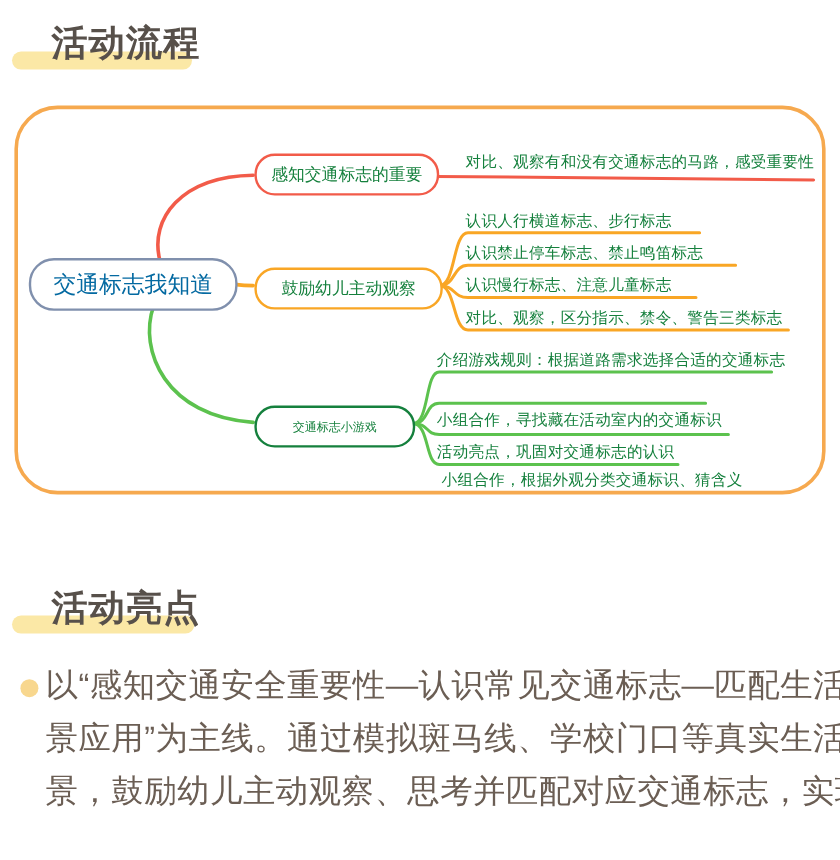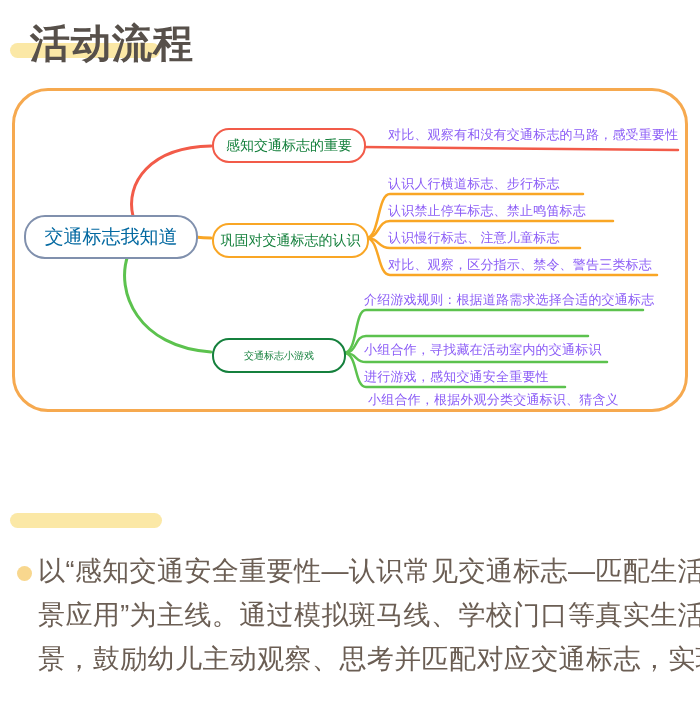--- a/index.html
+++ b/index.html
@@ -8,22 +8,22 @@
     font-family:"Liberation Sans","DejaVu Sans",sans-serif;
     overflow:hidden;
   }
   
   .sec-title{position:absolute;left:10px;width:300px;height:50px;}
   .sec-title .hl{
     position:absolute;left:0;width:150px;height:15px;
     background:#FBE8A6;border-radius:8px;z-index:0;
   }
   .sec-title h1{
-    position:absolute;left:20px;top:0;margin:0;z-index:1;
-    font-size:40px;font-weight:bold;color:#57504A;letter-spacing:1px;
+    position:absolute;left:33px;top:0;margin:0;z-index:1;
+    font-size:30px;font-weight:bold;color:#57504A;letter-spacing:1px;
     white-space:nowrap;
   }
   
   .map-box{
     position:absolute;left:12px;top:88px;width:670px;height:318px;
     border:3px solid #F6A94F;border-radius:36px;background:#ffffff;
   }
   svg.connectors{position:absolute;left:0;top:0;width:700px;height:717px;z-index:1;}
   
   .pill{
@@ -33,21 +33,21 @@
   }
   .pill.root{
     left:24px;top:215px;width:170px;height:40px;border-radius:21px;
     border:2.5px solid #8090AD;font-size:19px;color:#0369a1;
   }
   .pill.b1{left:212px;top:128px;width:150px;height:31px;border-radius:17px;border:2px solid #F25B49;font-size:14px;}
   .pill.b2{left:212px;top:223px;width:153px;height:31px;border-radius:17px;border:2px solid #F9A625;font-size:14px;}
   .pill.b3{left:212px;top:338px;width:130px;height:31px;border-radius:17px;border:2px solid #15803d;font-size:10px;}
   
   .leaf{
-    position:absolute;z-index:2;font-size:13px;color:#8b5cf6;
+    position:absolute;z-index:2;font-size:13px;color:#15803d;
     white-space:nowrap;letter-spacing:0.2px;
   }
   
   .bullet-dot{
     position:absolute;left:17px;top:566px;width:15px;height:15px;
     border-radius:50%;background:#F8D78E;z-index:1;
   }
   .para{
     position:absolute;left:38px;top:549px;width:658px;z-index:1;
     font-size:27px;line-height:44px;color:#6B5E54;letter-spacing:0.4px;
@@ -78,37 +78,38 @@
   <path d="M366,238 C380,238 377,275 390,275 L657,275" stroke="#F9A625" stroke-width="2.5" fill="none" stroke-linecap="round"></path>
 
   <path d="M344,353 C358,353 354,310 366,310 L643,310" stroke="#5CC24E" stroke-width="2.5" fill="none" stroke-linecap="round"></path>
   <path d="M344,353 C358,353 354,336 366,336 L588,336" stroke="#5CC24E" stroke-width="2.5" fill="none" stroke-linecap="round"></path>
   <path d="M344,353 C358,353 354,362 366,362 L607,362" stroke="#5CC24E" stroke-width="2.5" fill="none" stroke-linecap="round"></path>
   <path d="M344,353 C358,353 354,387 366,387 L565,387" stroke="#5CC24E" stroke-width="2.5" fill="none" stroke-linecap="round"></path>
 </svg>
 
 <div class="pill root">交通标志我知道</div>
 <div class="pill b1">感知交通标志的重要</div>
-<div class="pill b2">巩固对交通标志的认识</div>
+<div class="pill b2">鼓励幼儿主动观察</div>
 <div class="pill b3">交通标志小游戏</div>
 
 <div class="leaf" style="left:388px;top:126px;">对比、观察有和没有交通标志的马路，感受重要性</div>
 
 <div class="leaf" style="left:388px;top:175px;">认识人行横道标志、步行标志</div>
 <div class="leaf" style="left:388px;top:202px;">认识禁止停车标志、禁止鸣笛标志</div>
 <div class="leaf" style="left:388px;top:229px;">认识慢行标志、注意儿童标志</div>
 <div class="leaf" style="left:388px;top:256px;">对比、观察，区分指示、禁令、警告三类标志</div>
 
 <div class="leaf" style="left:364px;top:291px;">介绍游戏规则：根据道路需求选择合适的交通标志</div>
 <div class="leaf" style="left:364px;top:317px;margin-top:24px;">小组合作，寻找藏在活动室内的交通标识</div>
 <div class="leaf" style="left:368px;top:343px;margin-top:48px;">小组合作，根据外观分类交通标识、猜含义</div>
-<div class="leaf" style="left:364px;top:368px;">进行游戏，感知交通安全重要性</div>
+<div class="leaf" style="left:364px;top:368px;">活动亮点，巩固对交通标志的认识</div>
 
 <div class="sec-title" style="top:487px;">
   <div class="hl" style="top:26px;width:152px;"></div>
+  <h1>活动亮点</h1>
 </div>
 
 <div class="bullet-dot"></div>
 <div class="para">
   <div>以“感知交通安全重要性—认识常见交通标志—匹配生活场</div>
   <div>景应用”为主线。通过模拟斑马线、学校门口等真实生活场</div>
   <div>景，鼓励幼儿主动观察、思考并匹配对应交通标志，实现从</div>
 </div>
 
 </body></html>

